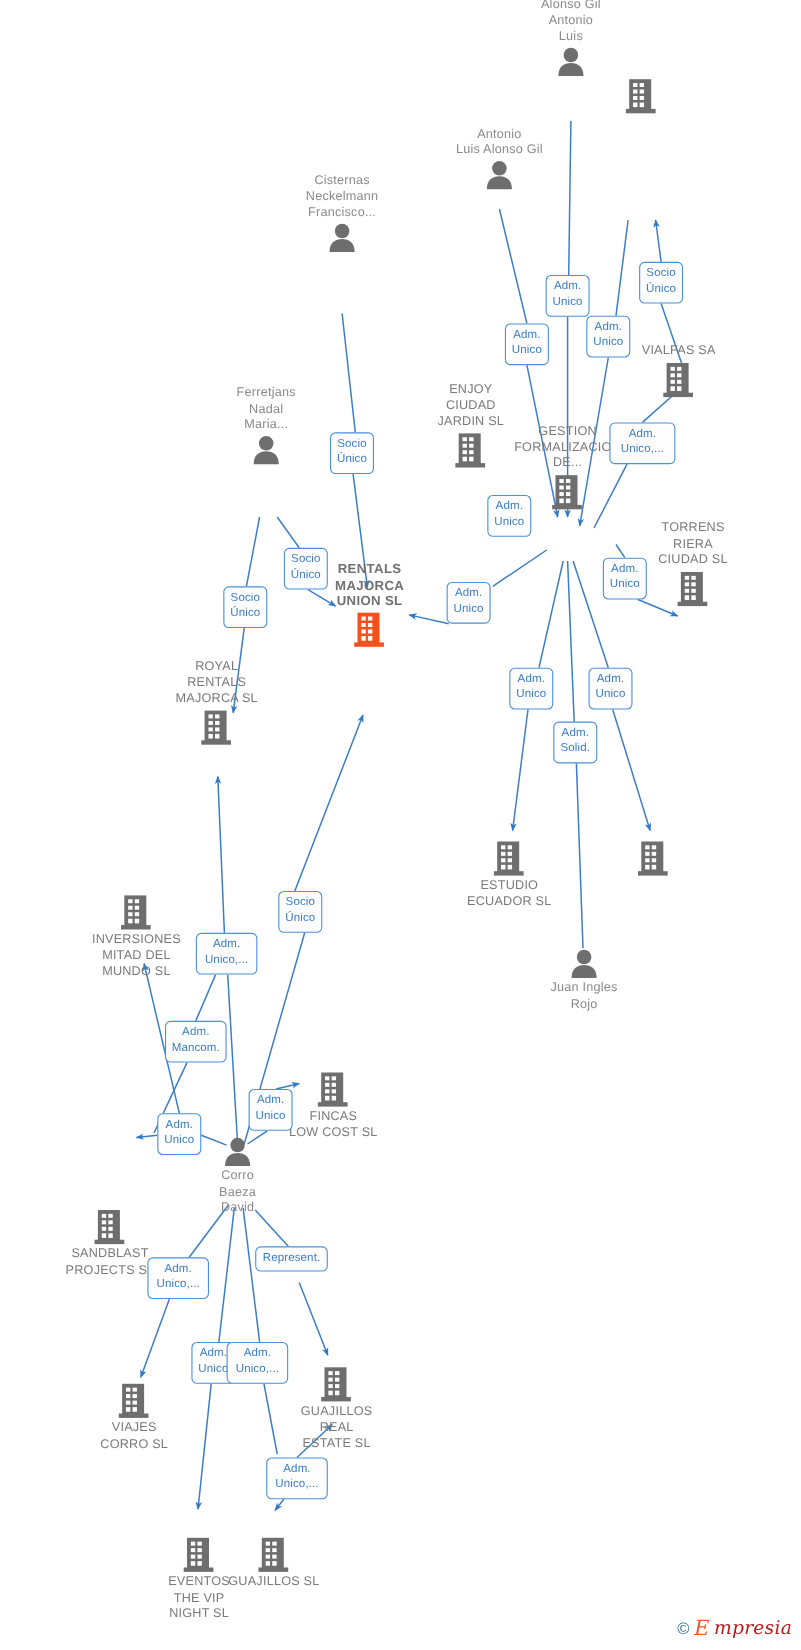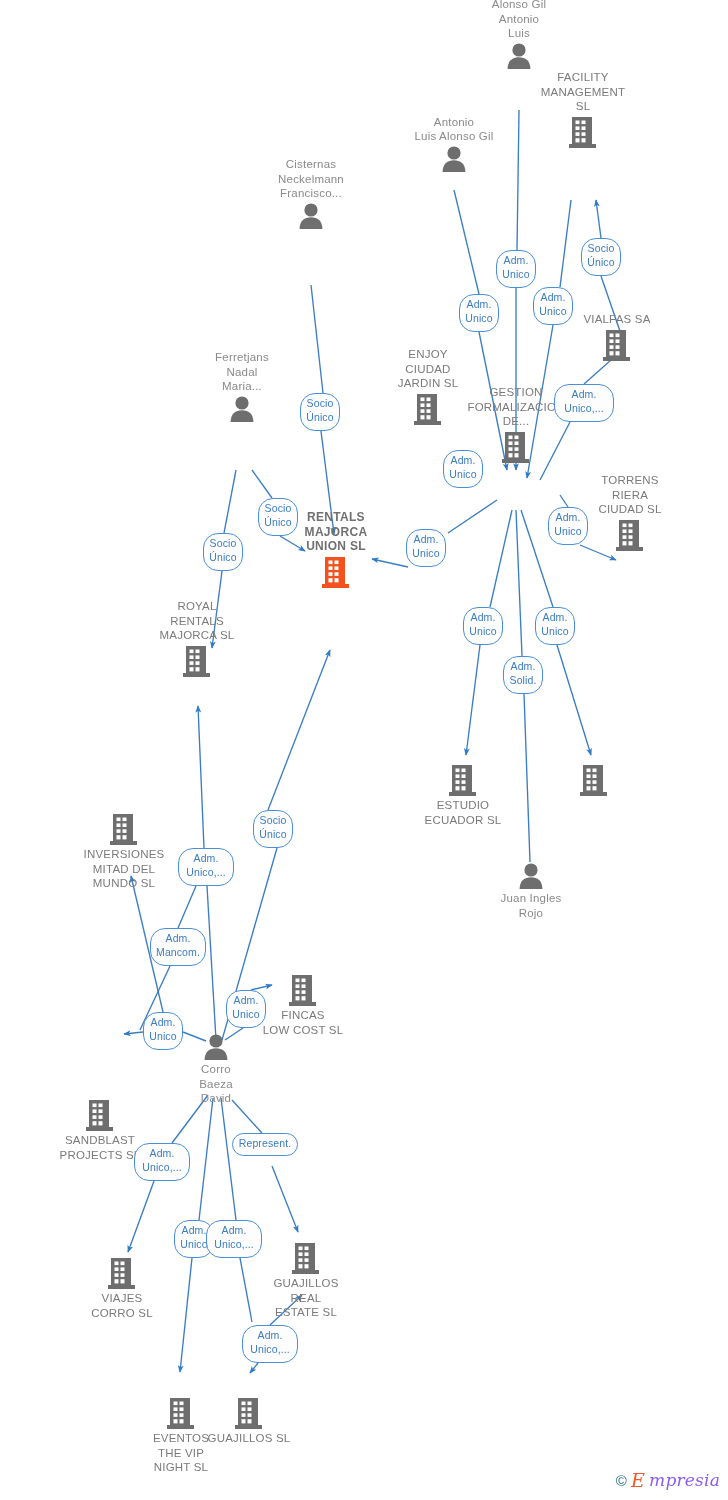--- a/index.html
+++ b/index.html
@@ -48,21 +48,21 @@
     font-weight: bold;
     font-size: 12px;
     letter-spacing: 0.3px;
   }
   .node.label-above .label { margin-bottom: 1px; }
   .node.label-below .label { margin-top: 1px; }
   .edge-label {
     position: absolute;
     background: #fdfdfe;
     border: 1.2px solid #4a90d9;
-    border-radius: 15px;
+    border-radius: 5px;
     color: #3b7dc4;
     font-size: 10.5px;
     line-height: 13.5px;
     text-align: center;
     padding: 3px 4px 4px 4px;
     white-space: pre-line;
     letter-spacing: 0.1px;
   }
   .watermark {
     position: absolute;
@@ -77,21 +77,21 @@
   }
   .watermark .wm-c { color: #2e6f86; font-size: 15px; }
   .watermark .wm-e {
     color: #f05a28;
     font-family: "DejaVu Serif", serif;
     font-style: italic;
     font-size: 19px;
     line-height: 19px;
   }
   .watermark .wm-rest {
-    color: #8b5cf6;
+    color: #b91c1c;
     font-family: "DejaVu Serif", serif;
     font-style: italic;
     font-size: 17px;
     line-height: 17px;
   }
 </style>
 </head>
 <body>
 
 <div id="graph">
@@ -171,23 +171,20 @@
       <div class="node person label-above" style="left: 519px; top: -2.8px;">
         <span class="label">Alonso Gil
 Antonio
 Luis</span>
         <span class="glyph"><svg width="30" height="28" viewBox="0 0 30 28" aria-hidden="true">
             <circle cx="15" cy="8" r="6.6" fill="#6e6e6e"></circle>
             <path d="M3.6 27 C3.6 18.6 8.6 15.2 15 15.2 C21.4 15.2 26.4 18.6 26.4 27 Z" fill="#6e6e6e"></path>
           </svg></span>
       </div>
       <div class="node company label-above" style="left: 583px; top: 70.2px;">
-        <span class="label">FACILITY
-MANAGEMENT
-SL</span>
         <span class="glyph"><svg width="30" height="34" viewBox="0 0 30 34" aria-hidden="true">
             <rect x="4" y="2" width="20" height="28" fill="#6e6e6e"></rect>
             <rect x="1" y="29" width="27" height="4" fill="#6e6e6e"></rect>
             <g fill="#ffffff">
               <rect x="7.5" y="5.5" width="4" height="3.6"></rect>
               <rect x="13.5" y="5.5" width="4" height="3.6"></rect>
               <rect x="7.5" y="11.4" width="4" height="3.6"></rect>
               <rect x="13.5" y="11.4" width="4" height="3.6"></rect>
               <rect x="7.5" y="17.3" width="4" height="3.6"></rect>
               <rect x="13.5" y="17.3" width="4" height="3.6"></rect>

